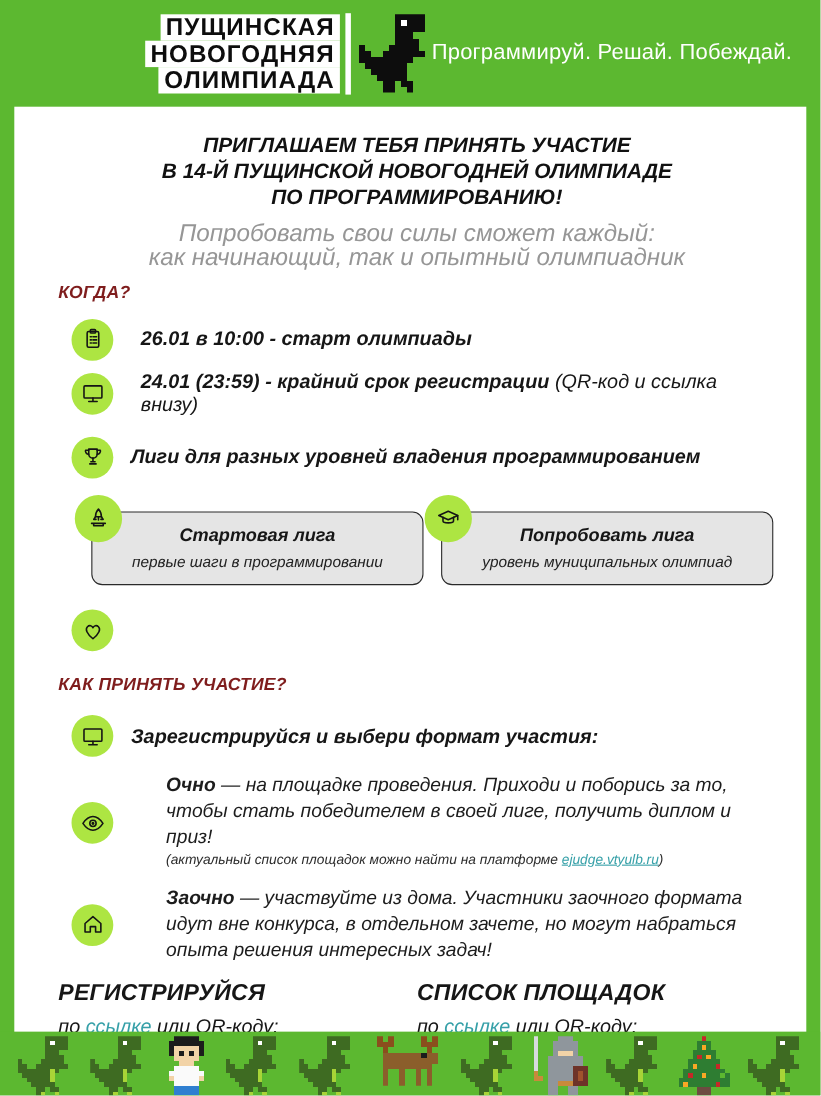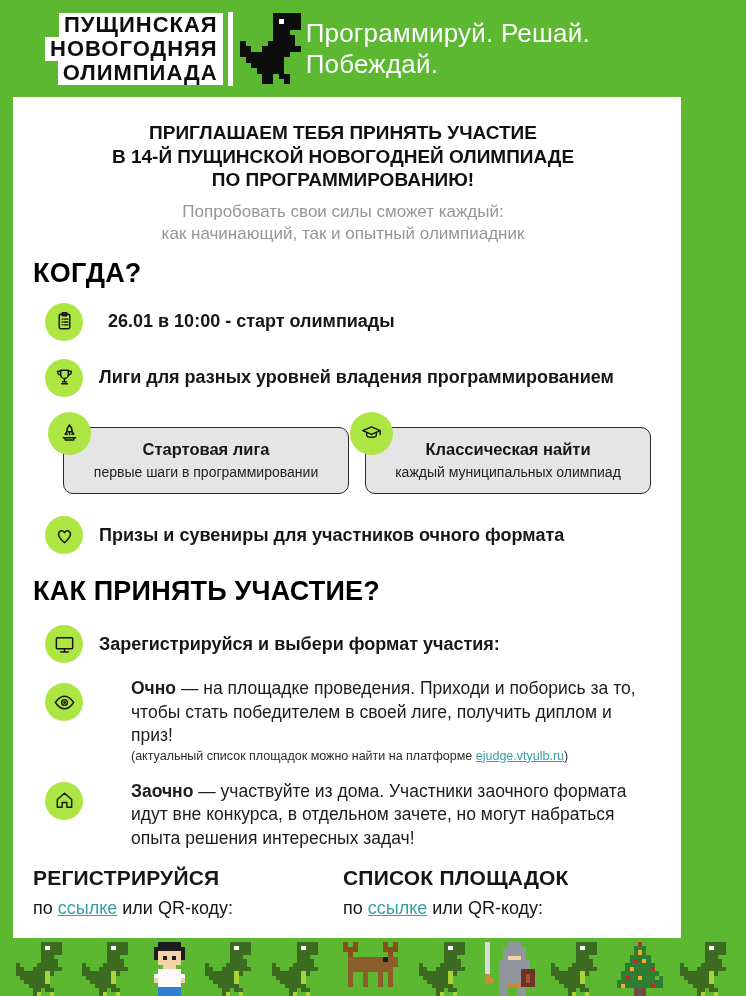--- a/index.html
+++ b/index.html
@@ -10,32 +10,32 @@
   }
   
   .header{height:97px;display:flex;align-items:center;justify-content:flex-end;
     padding:0 26px 0 45px;box-sizing:border-box;}
   .logo{display:flex;align-items:center;gap:5px;}
   .logo-lines{display:flex;flex-direction:column;align-items:flex-end;}
   .logo-line{background:#fff;color:#0d0d0d;font-weight:bold;font-size:22px;line-height:24px;
     padding:0 5px;letter-spacing:1px;white-space:nowrap;}
   .logo-bar{width:5px;height:74px;background:#fff;}
   .logo-dino{margin-left:2px;display:flex;align-items:flex-end;}
-  .slogan{color:#fff;font-size:26px;letter-spacing:.2px;}
+  .slogan{color:#fff;font-size:20px;letter-spacing:.2px;}
   
-  .panel{position:absolute;left:13px;top:97px;width:668px;height:841px;background:#fff;
-    box-sizing:border-box;padding:24px 28px 0 20px;}
+  .panel{position:absolute;left:13px;top:97px;width:720px;height:841px;background:#fff;
+    box-sizing:border-box;padding:24px 28px 0 40px;font-style:italic;}
   .title{font-size:19px;line-height:23.5px;font-weight:bold;text-align:center;color:#111;}
-  .subtitle{font-size:17px;line-height:22.5px;text-align:center;color:#969696;margin-top:9px;}
-  .h2{font-size:27px;font-weight:bold;color:#000000;letter-spacing:.2px;}
+  .subtitle{font-size:22px;line-height:22.5px;text-align:center;color:#969696;margin-top:9px;}
+  .h2{font-size:16px;font-weight:bold;color:#7f1d1d;letter-spacing:.2px;}
   .h2.when{margin-top:12px;}
   .h2.why{margin-top:26px;}
   .h2.how{margin-top:22px;}
   .row{display:flex;align-items:center;gap:16px;margin:13px 0 0 12px;}
-  .row.top{align-items:flex-start;gap:48px;}
+  .row.top{align-items:center;gap:48px;}
   .circle{width:38px;height:38px;border-radius:50%;background:#ADE542;
     display:flex;align-items:center;justify-content:center;flex:0 0 auto;}
   .circle svg{width:23px;height:23px;stroke:#151515;fill:none;stroke-width:1.5;
     stroke-linecap:round;stroke-linejoin:round;}
   .itxt{font-size:18px;font-weight:bold;color:#161616;}
   .itxt .reg{font-weight:normal;}
   .when-rows .row{margin-top:9px;gap:25px;}
   .when-rows{margin-top:14px;}
   
   .cards{display:flex;gap:16px;margin:30px 0 0 30px;padding-right:2px;}
@@ -170,20 +170,29 @@
       <div class="row">
         <div class="circle">
           <svg viewBox="0 0 24 24">
               <rect x="6.5" y="4.5" width="11" height="15" rx="1.5"></rect>
               <rect x="9.5" y="2.8" width="5" height="3.2" rx="0.8"></rect>
               <path d="M9.5 9.5h1M12 9.5h3.5M9.5 12.5h1M12 12.5h3.5M9.5 15.5h1M12 15.5h3.5"></path>
             </svg>
         </div>
         <div class="itxt"><span>26.01 в 10:00 - старт олимпиады</span><span class="reg"></span></div>
       </div>
+      <div class="row">
+        <div class="circle">
+          <svg viewBox="0 0 24 24">
+              <rect x="3.5" y="5" width="17" height="11.5" rx="1"></rect>
+              <path d="M12 16.5v3M8 19.8h8"></path>
+            </svg>
+        </div>
+        <div class="itxt"><span>24.01 (23:59) - крайний срок регистрации</span><span class="reg"> (QR-код и ссылка внизу)</span></div>
+      </div>
     </div>
 
     <div class="row" style="margin-top:18px">
       <div class="circle">
         <svg viewBox="0 0 24 24">
             <path d="M8 4.5h8v4.5a4 4 0 0 1-8 0z"></path>
             <path d="M8 5.5H5a3 3 0 0 0 3 3.8M16 5.5h3a3 3 0 0 1-3 3.8"></path>
             <path d="M12 13v3.5M9 18.5h6M10 16.5h4"></path>
           </svg>
       </div>
@@ -202,32 +211,31 @@
         <div class="card-title">Стартовая лига</div>
         <div class="card-sub">первые шаги в программировании</div>
       </div>
       <div class="card">
         <div class="circle">
           <svg viewBox="0 0 24 24">
               <path d="M12 5 21 9l-9 4-9-4z"></path>
               <path d="M7 10.8v3.4c0 1 2.2 1.8 5 1.8s5-.8 5-1.8v-3.4M21 9v4"></path>
             </svg>
         </div>
-        <div class="card-title">Классическая найти</div>
-        <div class="card-sub">каждый муниципальных олимпиад</div>
+        <div class="card-title">Попробовать лига</div>
+        <div class="card-sub">уровень муниципальных олимпиад</div>
       </div>
     </div>
 
     <div class="row prizes">
       <div class="circle">
         <svg viewBox="0 0 24 24">
             <path d="M12 19.5C6 14.5 4.5 10.5 6.8 8.1c1.9-2 4.4-.9 5.2 1 .8-1.9 3.3-3 5.2-1 2.3 2.4.8 6.4-5.2 11.4z"></path>
           </svg>
       </div>
-      <div class="itxt">Призы и сувениры для участников очного формата</div>
     </div>
 
     <div class="h2 how">КАК ПРИНЯТЬ УЧАСТИЕ?</div>
     <div class="row" style="margin-top:18px">
       <div class="circle">
         <svg viewBox="0 0 24 24">
             <rect x="3.5" y="5" width="17" height="11.5" rx="1"></rect>
             <path d="M12 16.5v3M8 19.8h8"></path>
           </svg>
       </div>

